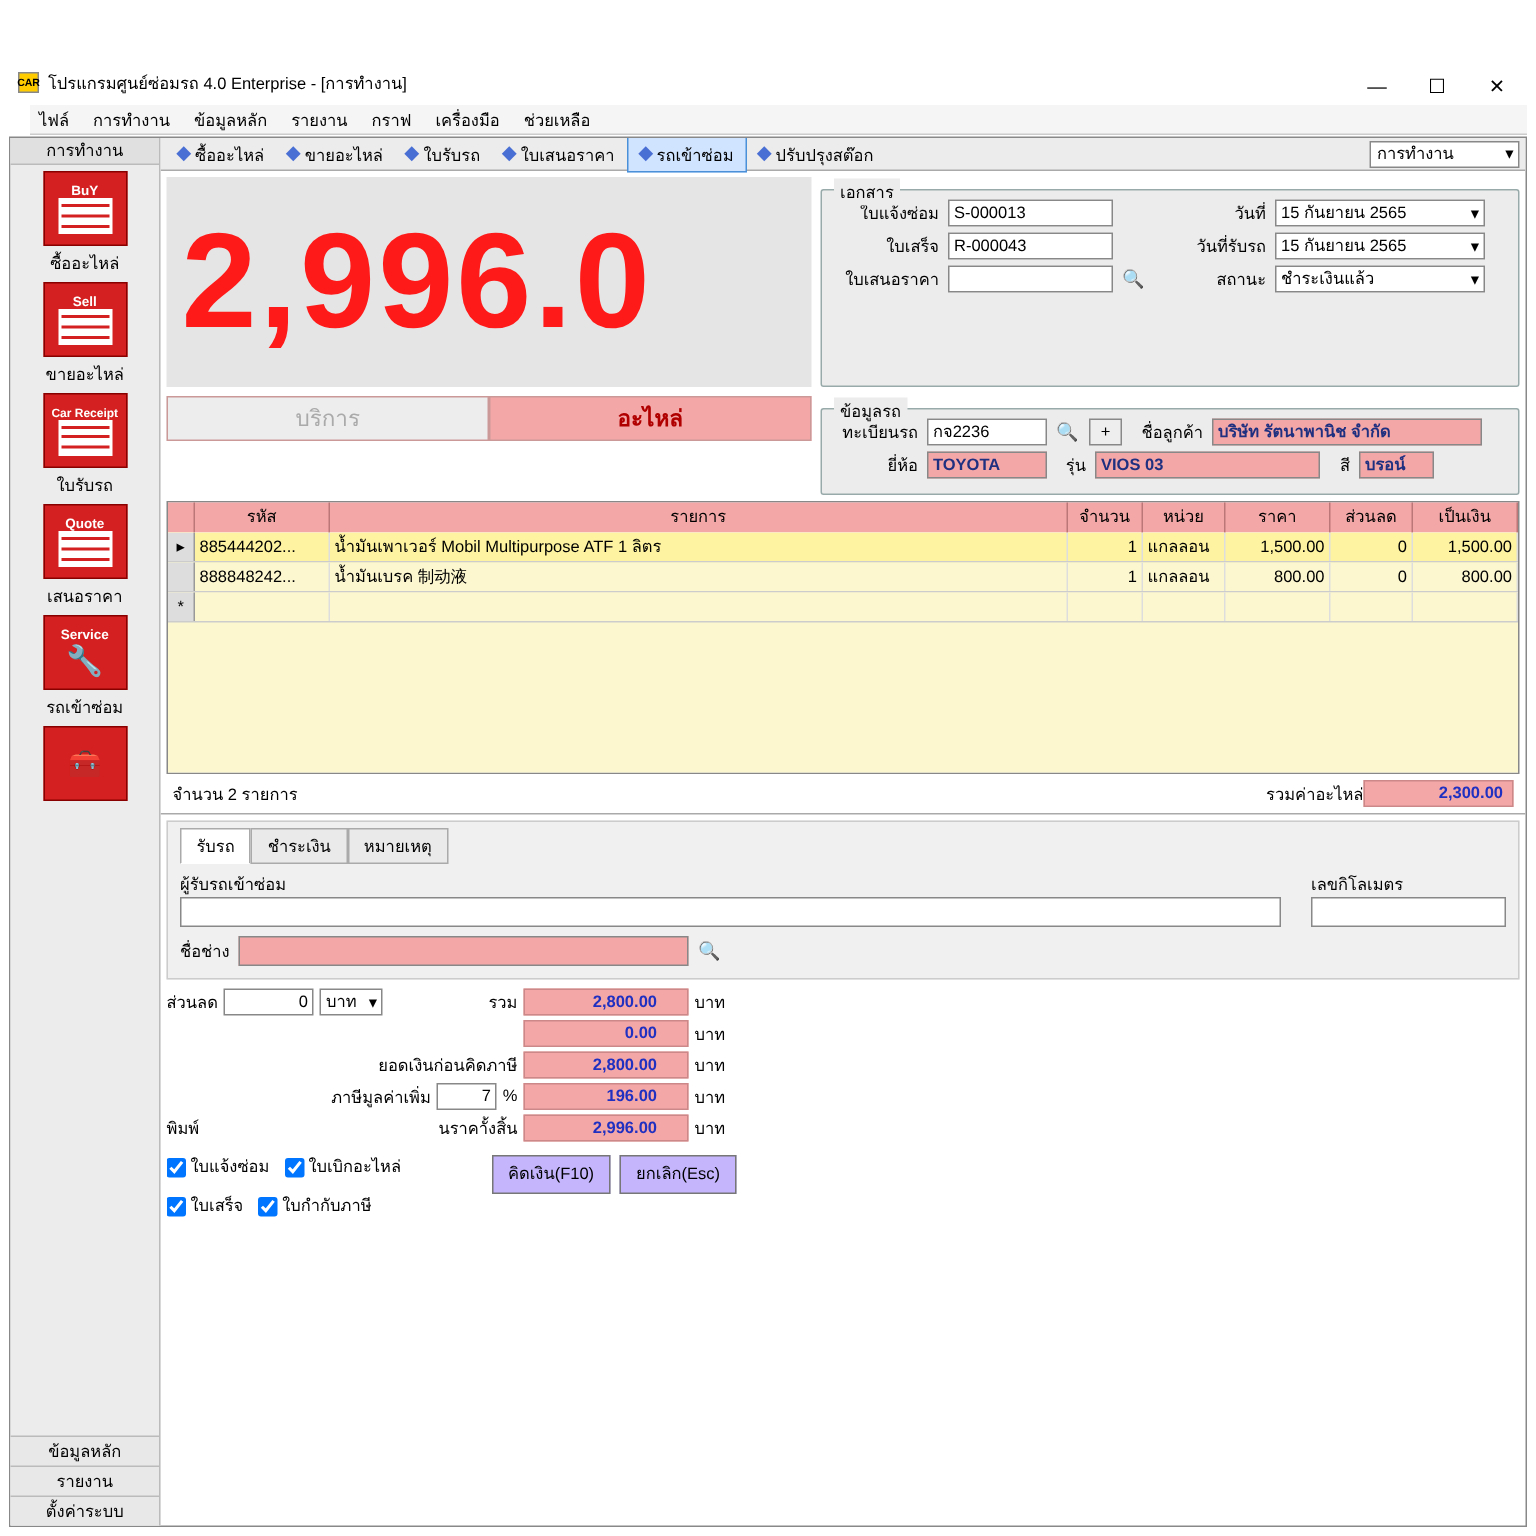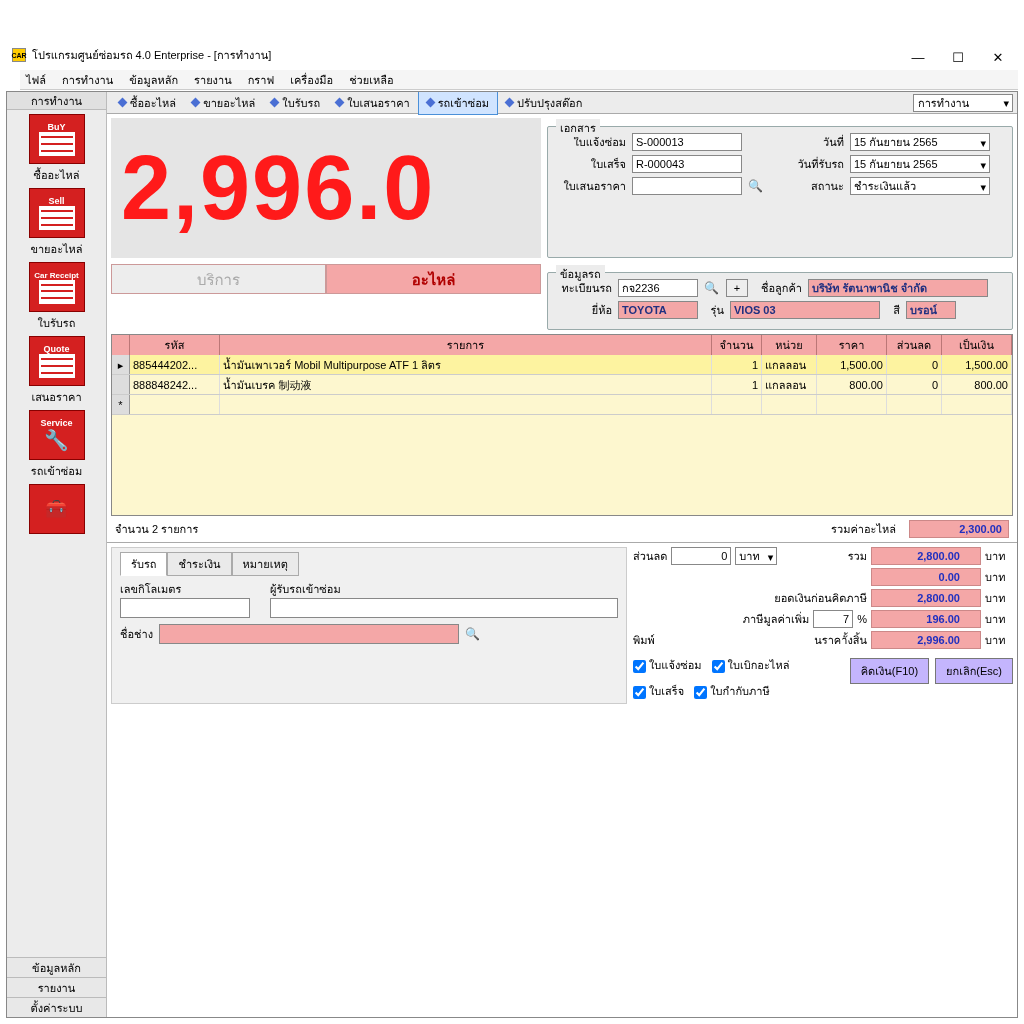--- a/index.html
+++ b/index.html
@@ -50,24 +50,24 @@
   .tab.active{background:#f4a7a7;color:#b00000;font-weight:bold;}
   .grid-wrap{margin:0 4px;border:1px solid #888;}
   .grid-head{display:flex;background:#f4a7a7;height:20px;font-size:11px;}
   .gh{border-right:1px solid #b77;text-align:center;line-height:20px;}
   .grid-body{height:160px;background:#fdf7cf;overflow:hidden;}
   .grow{display:flex;height:20px;border-bottom:1px solid #ccc;background:#fdf7cf;font-size:11px;}
   .grow .gc{border-right:1px solid #ddd;padding:0 3px;line-height:20px;overflow:hidden;white-space:nowrap;}
   .grow.sel{background:#fdf3a0;}
   .row-indicator{width:18px;background:#ddd;border-right:1px solid #999;text-align:center;line-height:20px;}
   .gc.num{text-align:right;}
-  .total-row{display:flex;padding:4px 8px;align-items:flex-end;gap:13px;}
+  .total-row{display:flex;padding:4px 8px;align-items:flex-end;}
   .total-row .spacer{flex:1;}
   .pinkbox{background:#f4a7a7;color:#2030c0;font-weight:bold;text-align:right;padding:2px 6px;width:100px;border:1px solid #c88;}
-  .bottom{display:flex;gap:6px;padding:4px;border-top:1px solid #aaa;}
+  .bottom{display:flex;gap:6px;padding:4px;border-top:1px solid #aaa;flex-direction:column;}
   .btabs{display:flex;gap:0;margin-bottom:4px;}
   .btab{padding:2px 10px;border:1px solid #aaa;background:#eaeaea;cursor:pointer;font-size:11px;}
   .btab.active{background:#fff;border-bottom:1px solid #fff;}
   .bottom-left{flex:1;border:1px solid #ccc;padding:4px 8px;background:#f0f0f0;}
   .bottom-right{width:380px;display:flex;flex-direction:column;gap:3px;}
   .money-row{display:flex;align-items:center;gap:4px;justify-content:flex-end;}
   .money-row .ml{font-size:11px;}
   .money-row .mv{width:110px;height:18px;background:#f4a7a7;border:1px solid #c88;text-align:right;padding:0 20px;line-height:16px;color:#2030c0;font-weight:bold;}
   .money-row .unit{width:28px;font-size:11px;}
   .small-in{width:40px;height:18px;border:1px solid #888;text-align:right;padding:0 3px;background:#fff;}
@@ -316,26 +316,26 @@
       </div>
 
       <div class="bottom">
         <div class="bottom-left">
           <div class="btabs">
             <div class="btab active">รับรถ</div>
             <div class="btab">ชำระเงิน</div>
             <div class="btab">หมายเหตุ</div>
           </div>
           <div style="display:flex;gap:20px;">
+            <div style="flex:1">
+              <div>ผู้รับรถเข้าซ่อม</div>
+              <div class="tbox" style="width:100%;height:20px"></div>
+            </div>
             <div style="width:130px">
               <div>เลขกิโลเมตร</div>
-              <div class="tbox" style="width:100%;height:20px"></div>
-            </div>
-            <div style="flex:1">
-              <div>ผู้รับรถเข้าซ่อม</div>
               <div class="tbox" style="width:100%;height:20px"></div>
             </div>
           </div>
           <div class="form-row" style="margin-top:6px">
             <span>ชื่อช่าง</span>
             <span class="tbox pink" style="width:300px;height:20px"></span>
             <span class="mag">🔍</span>
           </div>
         </div>
 

